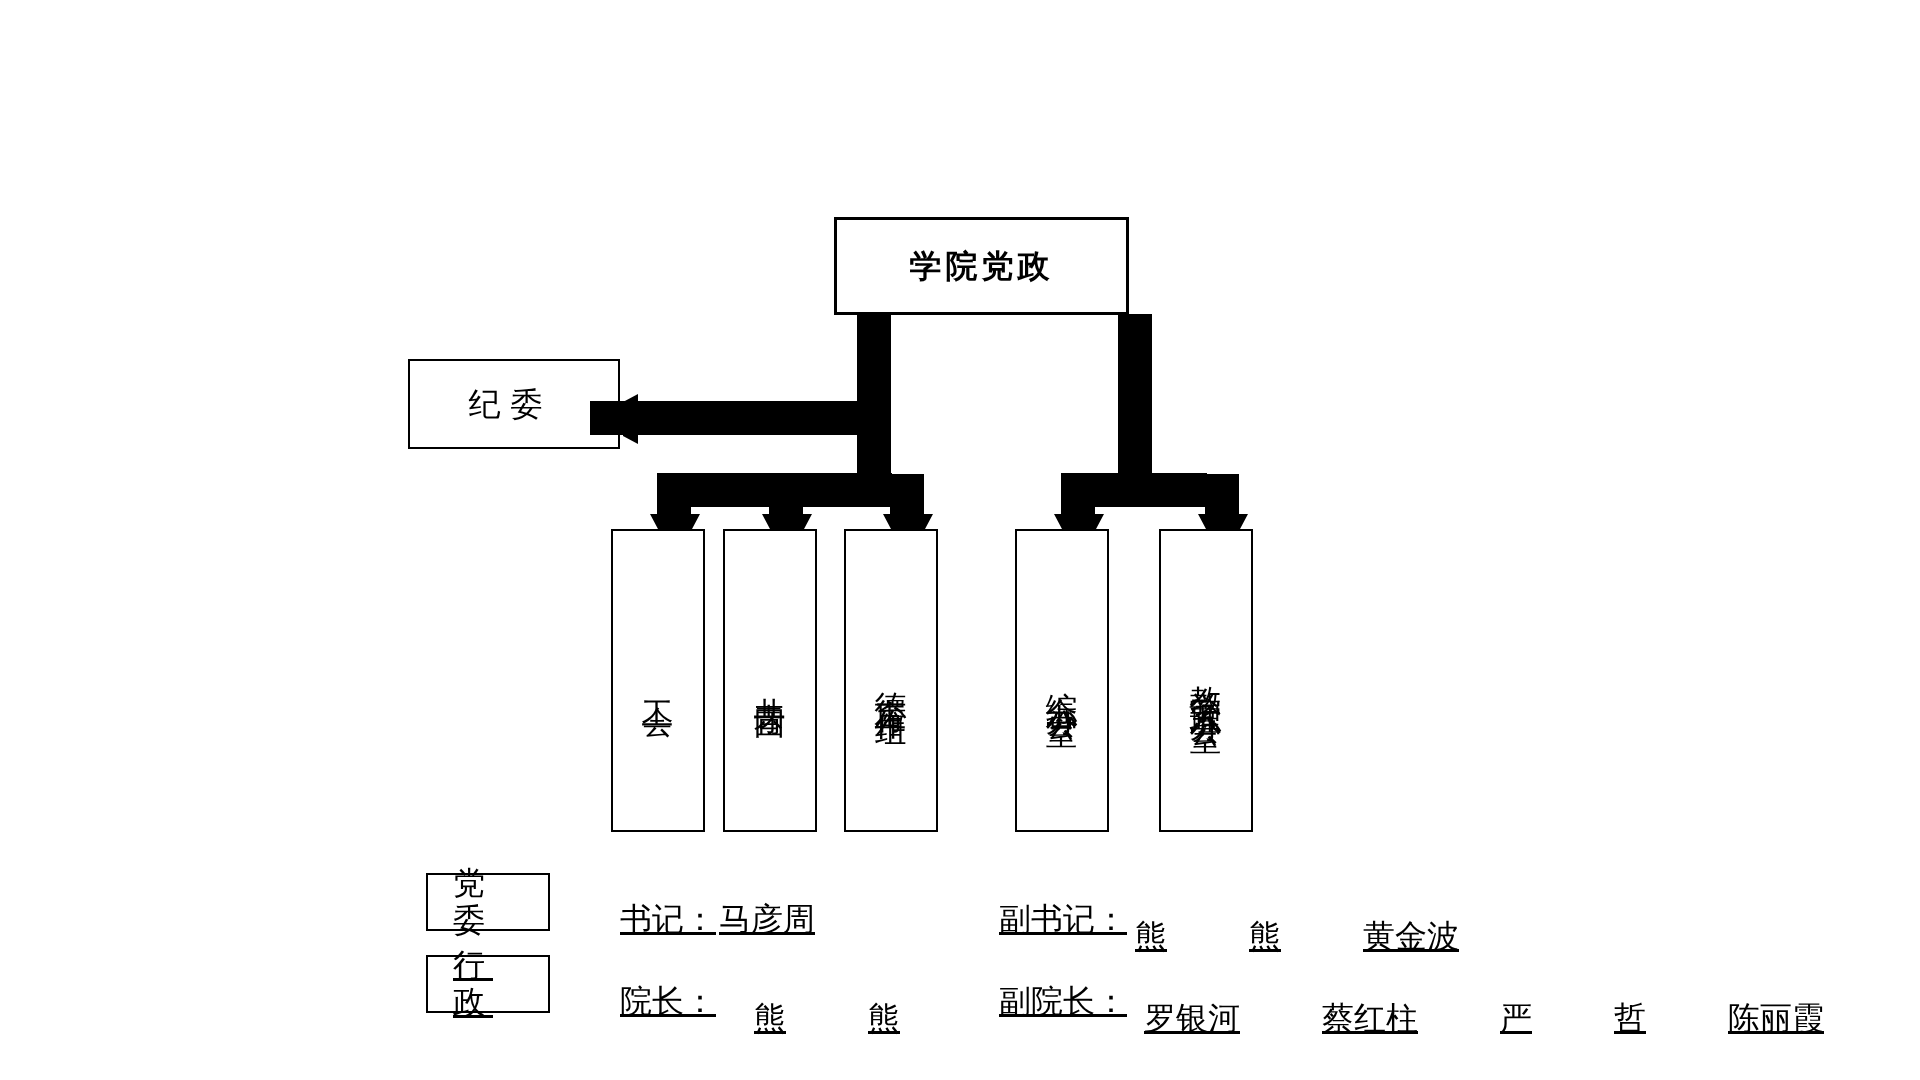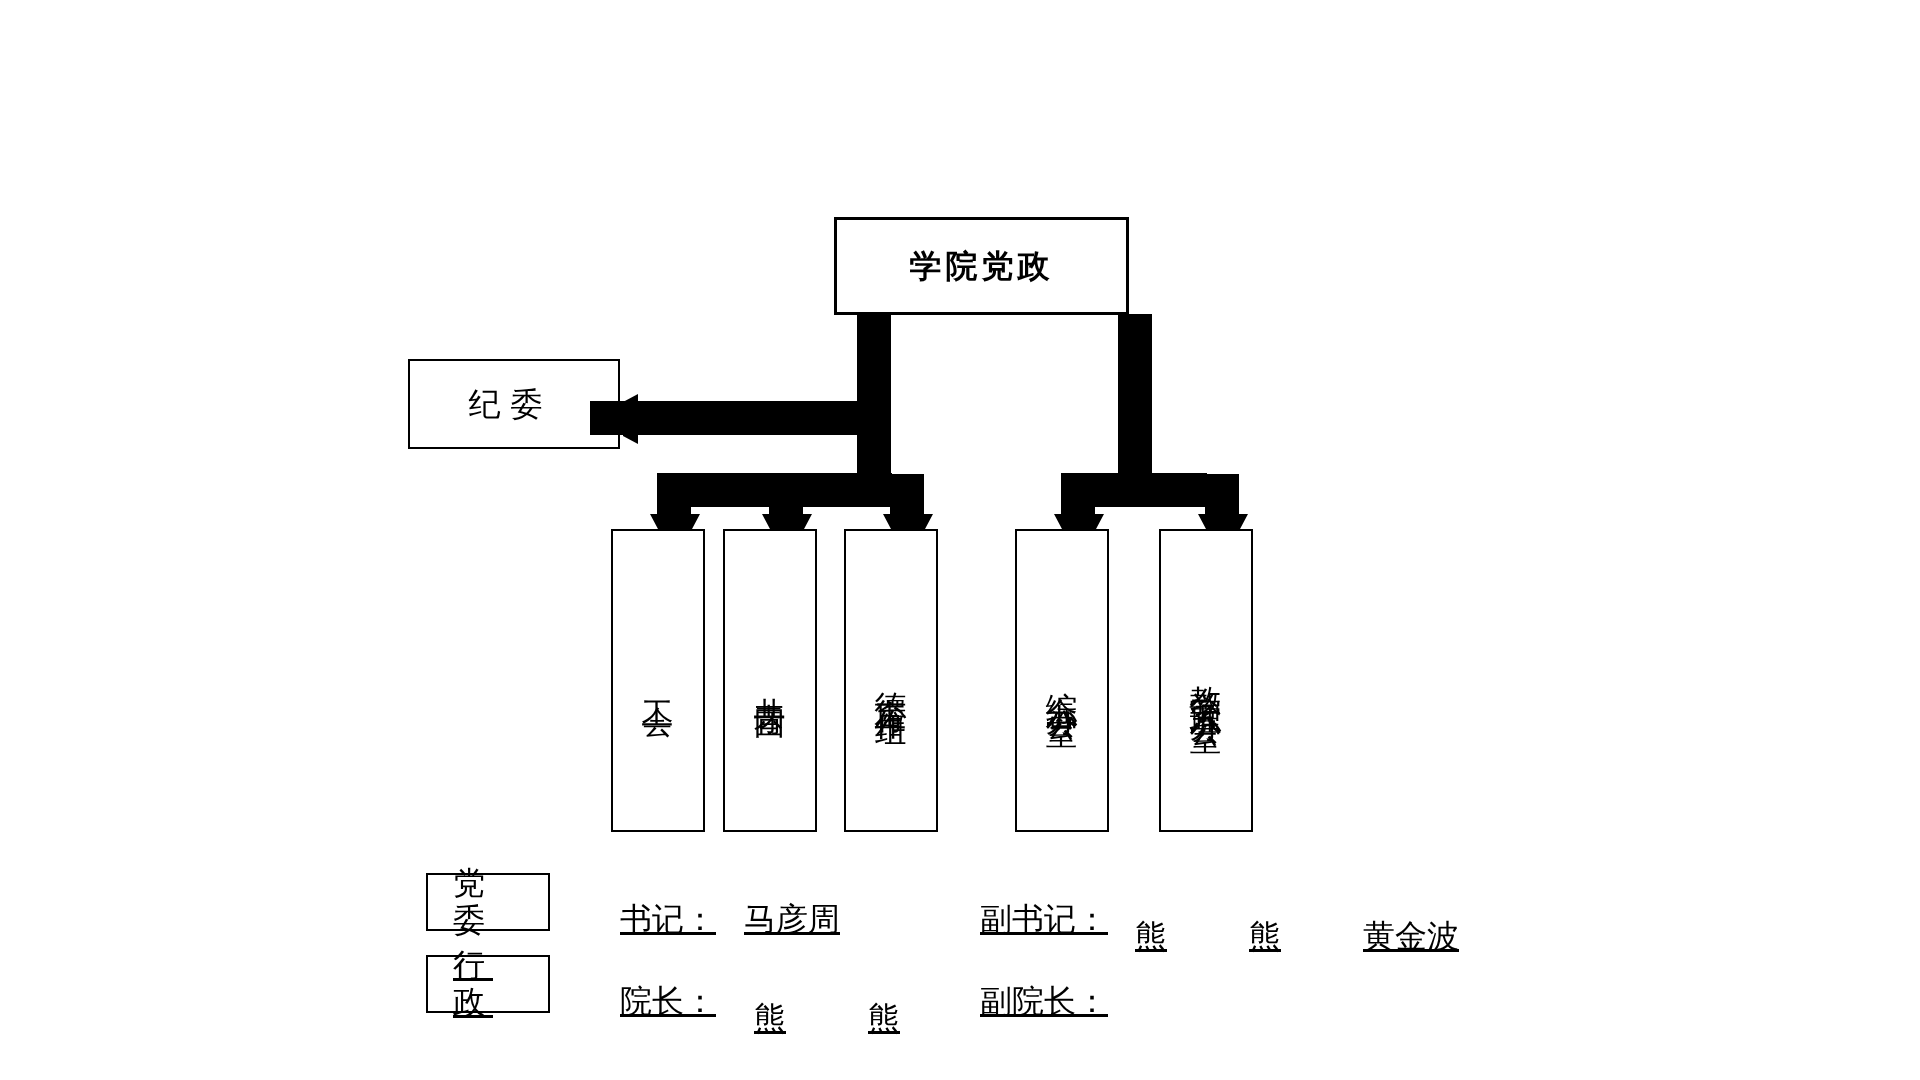--- a/index.html
+++ b/index.html
@@ -102,22 +102,22 @@
   .lg {
     position: absolute;
     font-size: 32px;
     line-height: 36px;
     white-space: nowrap;
     text-decoration: underline;
   }
   .lg-row1 { top: 850px; }
   .lg-row2 { top: 932px; text-align: right; }
   .t1 { left: 569px; }
-  .n1 { left: 693px; }
-  .t2 { left: 929px; }
+  .n1 { left: 668px; }
+  .t2 { left: 948px; }
   .names { display: flex; gap: 48px; }
   .names-r1 { left: 1067px; }
   .names-r2a { left: 686px; }
   .names-r2b { left: 1076px; }
 </style>
 </head>
 <body>
 
 <div class="canvas">
 
@@ -179,14 +179,21 @@
 
   <div class="box cat-box cat-box-2">
     <span>行政</span>
   </div>
   <span class="lg lg-row2 t1">院长：</span>
   <div class="lg lg-row2 names names-r2a">
     <span>熊</span>
     <span>熊</span>
   </div>
   <span class="lg lg-row2 t2">副院长：</span>
+  <div class="lg lg-row2 names names-r2b">
+    <span>罗银河</span>
+    <span>蔡红柱</span>
+    <span>严</span>
+    <span>哲</span>
+    <span>陈丽霞</span>
+  </div>
 
 </div>
 
 </body></html>

